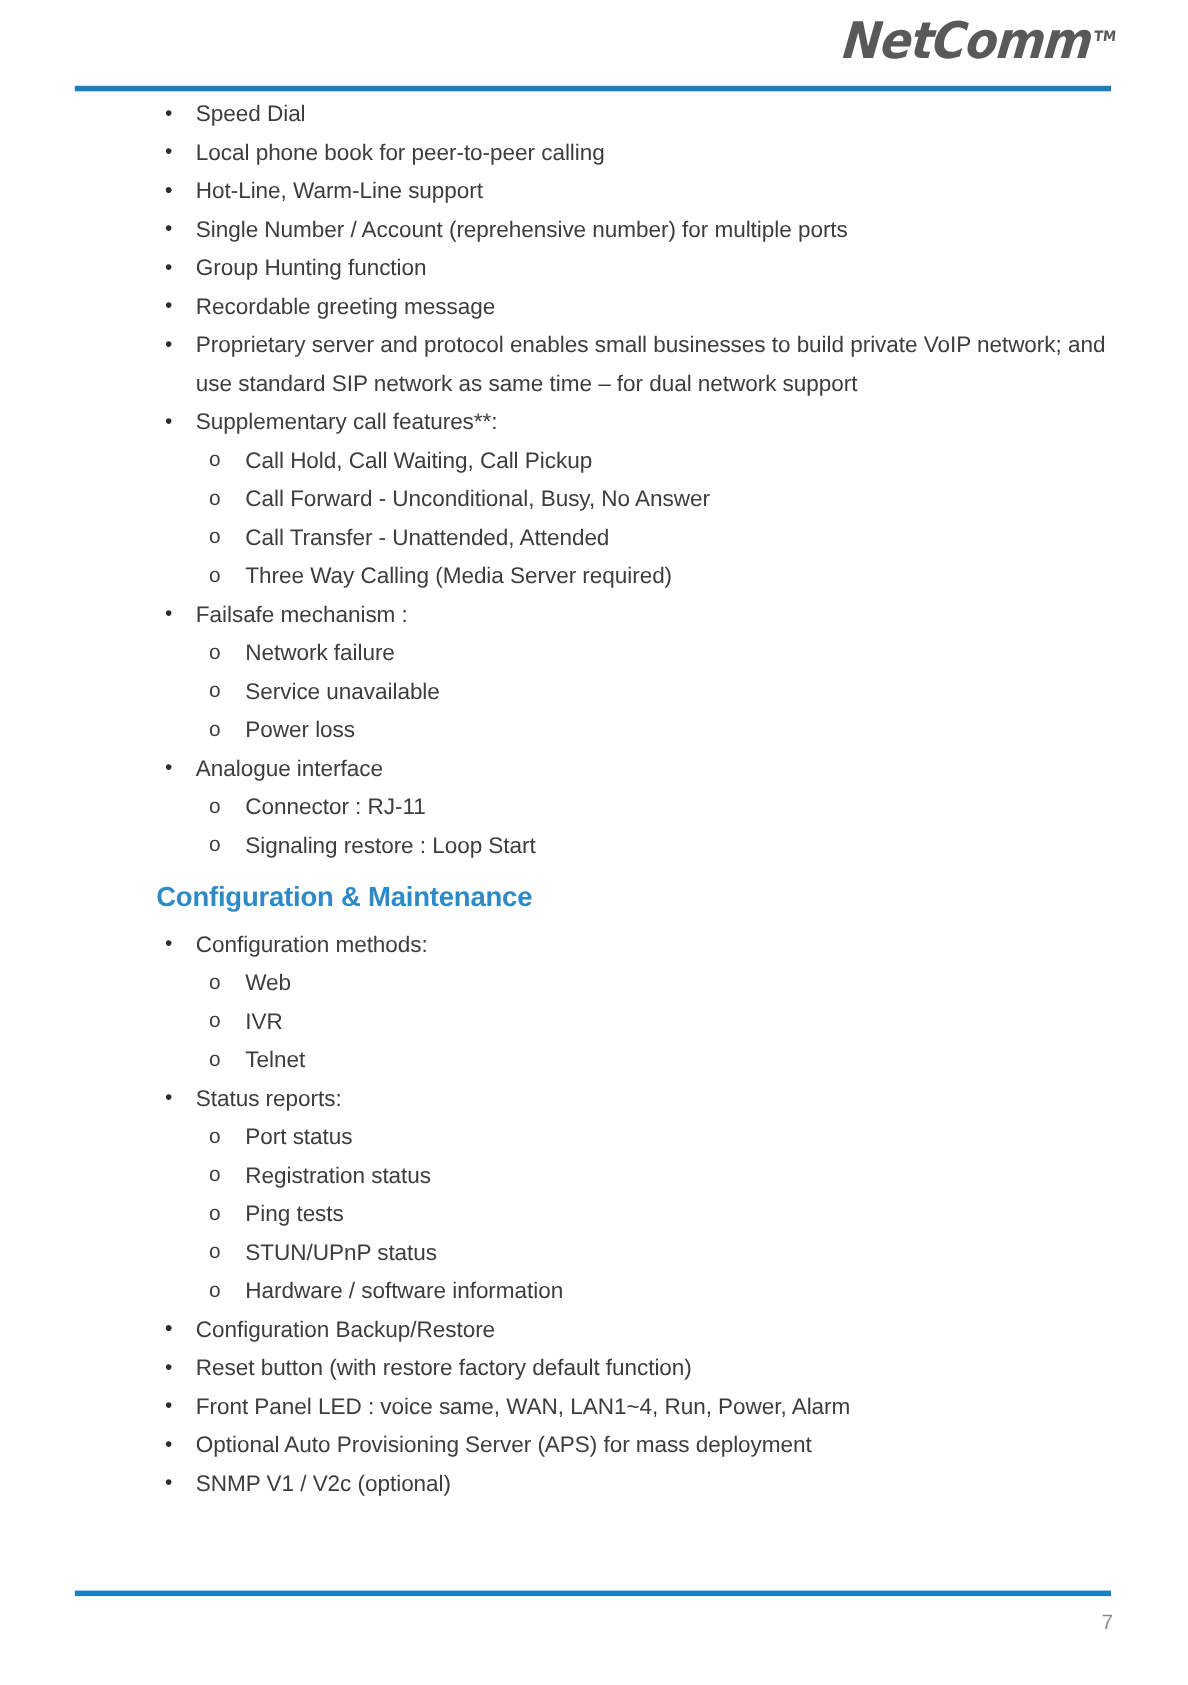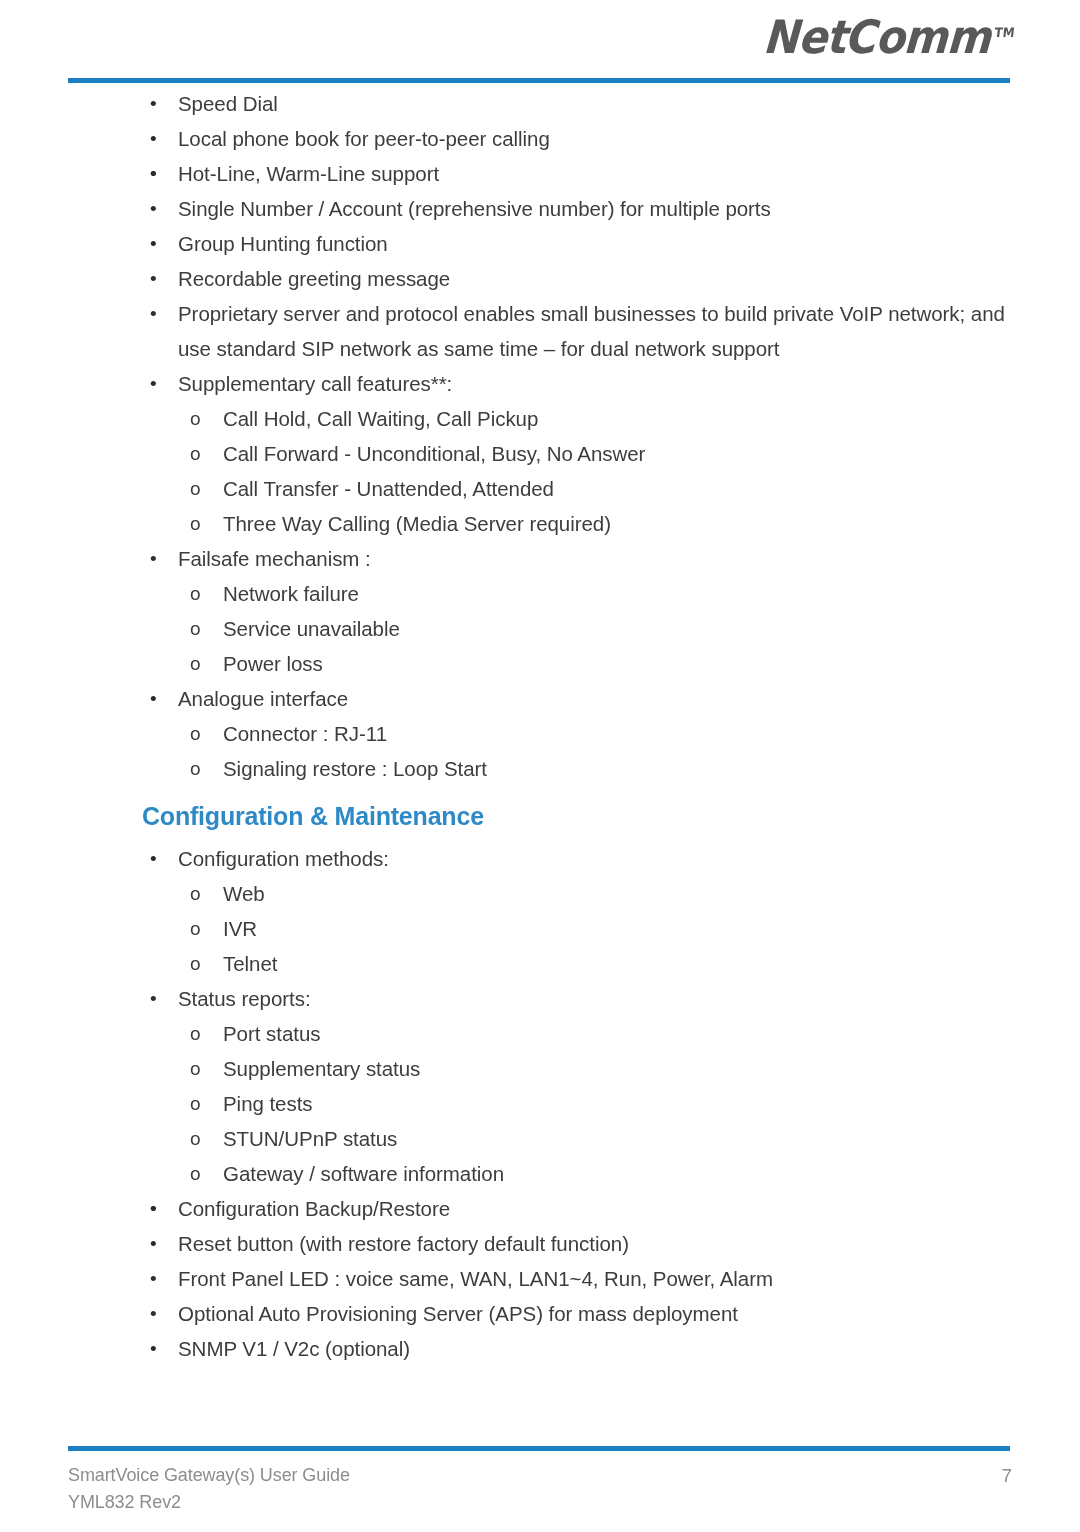--- a/index.html
+++ b/index.html
@@ -179,33 +179,29 @@
 
   <h2 class="section-heading">Configuration &amp; Maintenance</h2>
 
   <ul class="lvl1" id="list-after">
       <li class="b1"><span class="marker">•</span><span>Configuration methods:</span></li>
       <li class="b2"><span class="marker">o</span><span>Web</span></li>
       <li class="b2"><span class="marker">o</span><span>IVR</span></li>
       <li class="b2"><span class="marker">o</span><span>Telnet</span></li>
       <li class="b1"><span class="marker">•</span><span>Status reports:</span></li>
       <li class="b2"><span class="marker">o</span><span>Port status</span></li>
-      <li class="b2"><span class="marker">o</span><span>Supplementary status</span></li>
+      <li class="b2"><span class="marker">o</span><span>Registration status</span></li>
       <li class="b2"><span class="marker">o</span><span>Ping tests</span></li>
       <li class="b2"><span class="marker">o</span><span>STUN/UPnP status</span></li>
-      <li class="b2"><span class="marker">o</span><span>Gateway / software information</span></li>
+      <li class="b2"><span class="marker">o</span><span>Hardware / software information</span></li>
       <li class="b1"><span class="marker">•</span></li>
       <li class="b1"><span class="marker">•</span><span>Configuration Backup/Restore</span></li>
       <li class="b1"><span class="marker">•</span><span>Reset button (with restore factory default function)</span></li>
       <li class="b1"><span class="marker">•</span><span>Front Panel LED : voice same, WAN, LAN1~4, Run, Power, Alarm</span></li>
       <li class="b1"><span class="marker">•</span><span>Optional Auto Provisioning Server (APS) for mass deployment</span></li>
       <li class="b1"><span class="marker">•</span><span>SNMP V1 / V2c (optional)</span></li>
     </ul>
 </div>
 
 <div class="page-footer">
   <div class="rule-blue rule-bottom"></div>
-  <div class="footer-left">
-    <div>SmartVoice Gateway(s) User Guide</div>
-    <div>YML832 Rev2</div>
-  </div>
   <div class="footer-page-number">7</div>
 </div>
 
 </body></html>

